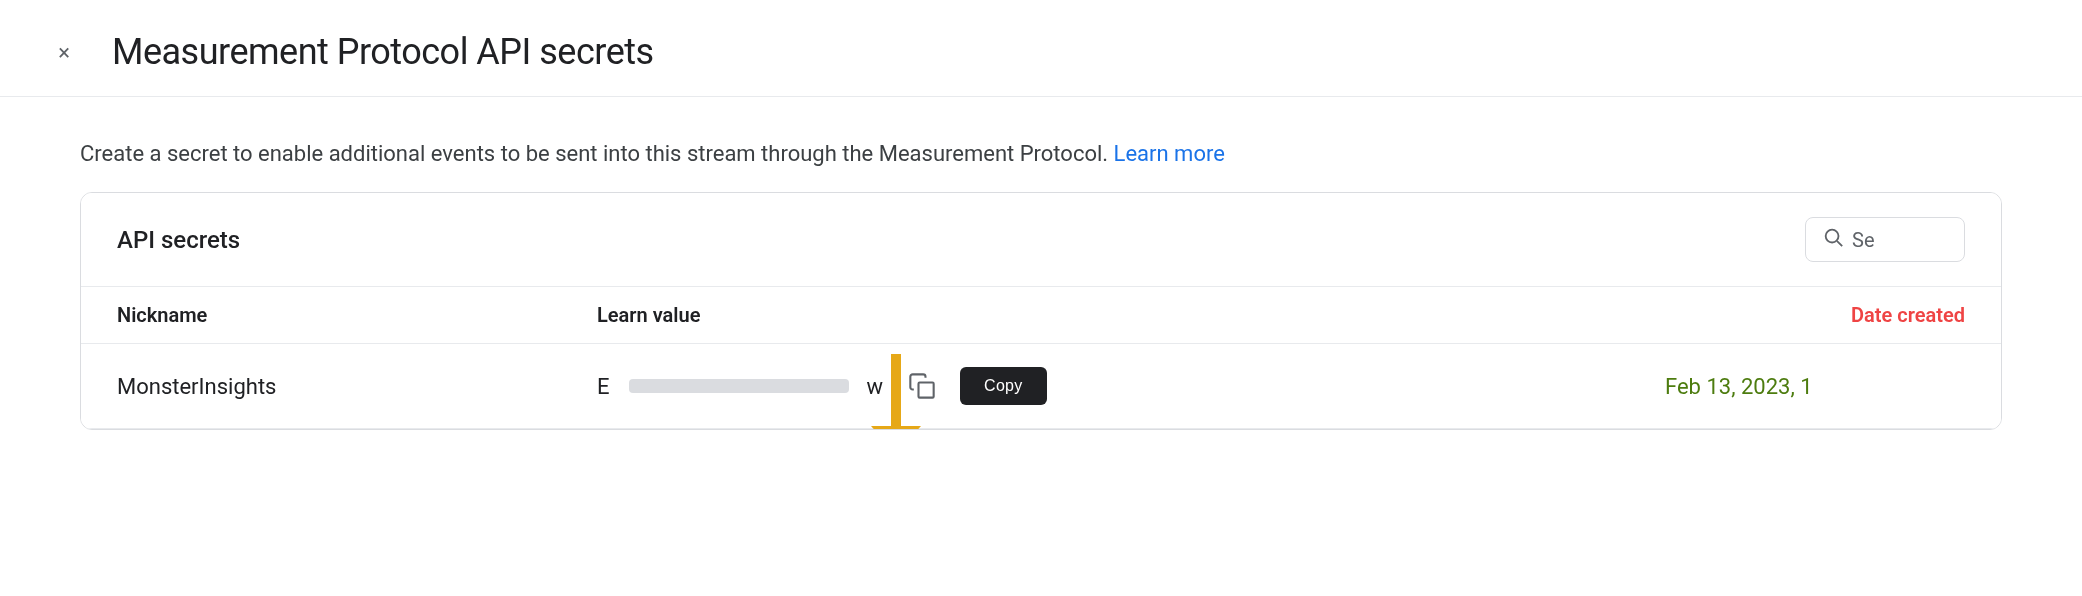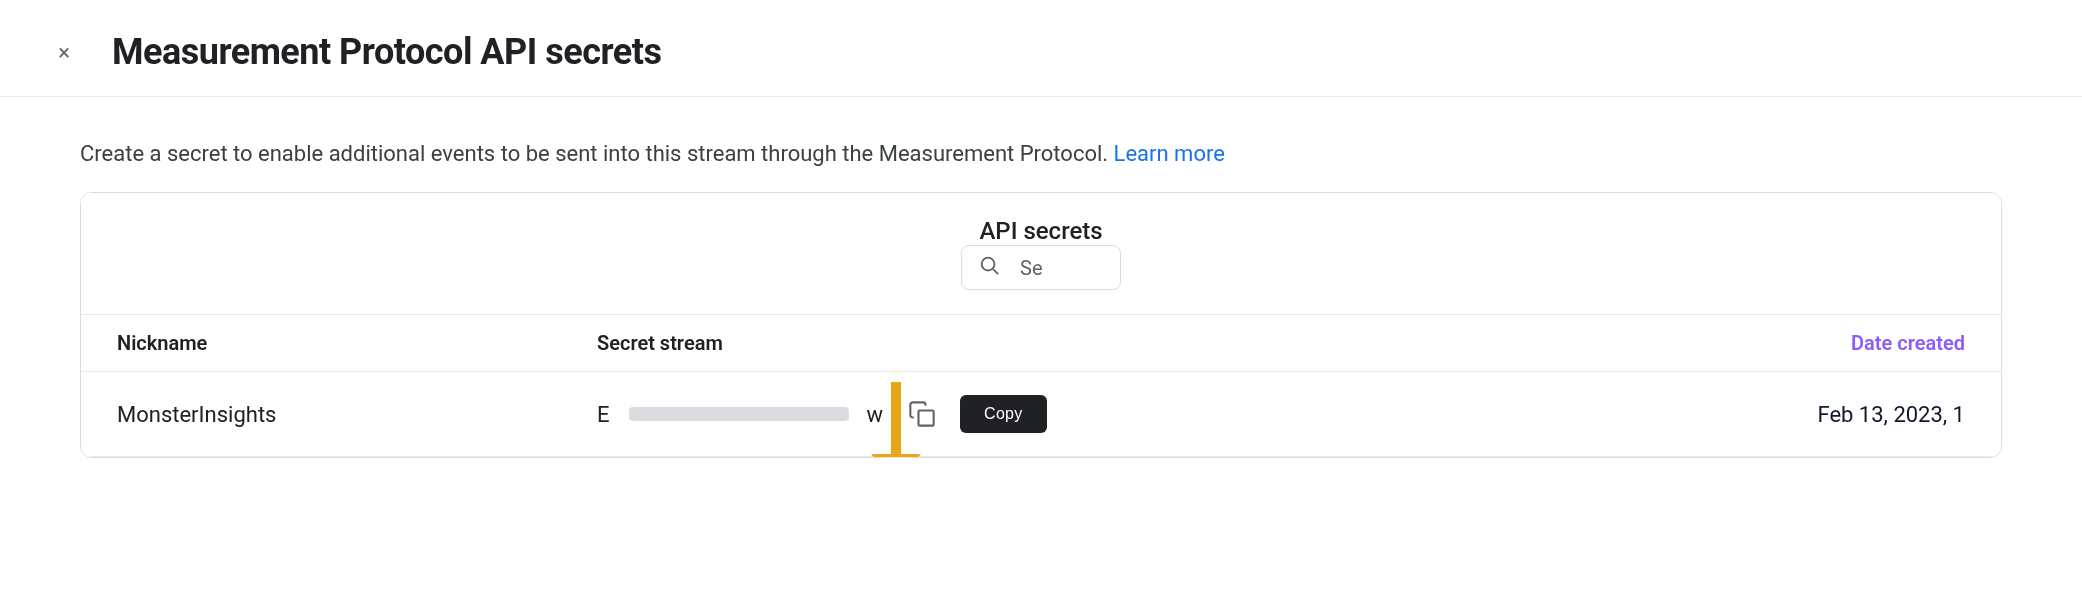--- a/index.html
+++ b/index.html
@@ -41,21 +41,21 @@
       cursor: pointer;
       color: #5f6368;
       font-size: 22px;
       margin-right: 24px;
       border-radius: 50%;
       flex-shrink: 0;
     }
 
     .dialog-title {
       font-size: 36px;
-      font-weight: 700;
+      font-weight: 400;
       color: #202124;
       letter-spacing: -0.5px;
     }
 
     .dialog-body {
       padding: 40px 80px 40px 80px;
       flex: 1;
     }
 
     .description-text {
@@ -77,37 +77,36 @@
       border-radius: 12px;
       overflow: hidden;
     }
 
     .table-header-row {
       display: flex;
       align-items: center;
       padding: 24px 36px;
       border-bottom: 1px solid #e8eaed;
       background: #ffffff;
-      flex-direction: column;
     }
 
     .table-section-title {
       font-size: 24px;
       font-weight: 500;
       color: #202124;
       flex: 1;
     }
 
     .search-area {
       display: flex;
       align-items: center;
       border: 1px solid #dadce0;
       border-radius: 8px;
       padding: 8px 16px;
-      gap: 20px;
+      gap: 8px;
       min-width: 160px;
     }
 
     .search-icon-wrap {
       color: #5f6368;
       font-size: 22px;
     }
 
     .search-text {
       font-size: 20px;
@@ -133,21 +132,21 @@
       flex: 1;
       font-size: 20px;
       font-weight: 600;
       color: #202124;
     }
 
     .col-date-created {
       flex: 0 0 300px;
       font-size: 20px;
       font-weight: 600;
-      color: #8b5cf6;
+      color: #ef4444;
       text-align: right;
     }
 
     .table-data-row {
       display: flex;
       align-items: center;
       padding: 20px 36px;
       border-bottom: 1px solid #e8eaed;
       background: #ffffff;
       position: relative;
@@ -206,22 +205,21 @@
       padding: 10px 24px;
       font-size: 16px;
       font-weight: 500;
       cursor: pointer;
       letter-spacing: 0.3px;
     }
 
     .cell-date {
       flex: 0 0 300px;
       font-size: 22px;
-      color: #0f172a;
-      text-align: right;
+      color: #4d7c0f;
     }
 
     .table-wrapper {
       position: relative;
     }
   </style>
 </head>
 <body>
 
 <div class="dialog-container">
@@ -250,21 +248,21 @@
               <circle cx="11" cy="11" r="7"></circle>
               <line x1="16.5" y1="16.5" x2="22" y2="22"></line>
             </svg>
           </span>
           <span class="search-text">Se</span>
         </div>
       </div>
 
       <div class="col-headers">
         <span class="col-nickname">Nickname</span>
-        <span class="col-secret-value">Secret stream</span>
+        <span class="col-secret-value">Learn value</span>
         <span class="col-date-created">Date created</span>
       </div>
 
       <div style="position: relative; height: 0; overflow: visible;">
         <div style="position: absolute; left: 780px; top: 10px; pointer-events: none; z-index: 10;">
           <svg width="70" height="100" viewBox="0 0 70 100">
             <defs>
               <marker id="arrowhead" markerWidth="10" markerHeight="7" refX="0" refY="3.5" orient="auto">
                 <polygon points="0 0, 10 3.5, 0 7" fill="#e6a817"></polygon>
               </marker>

